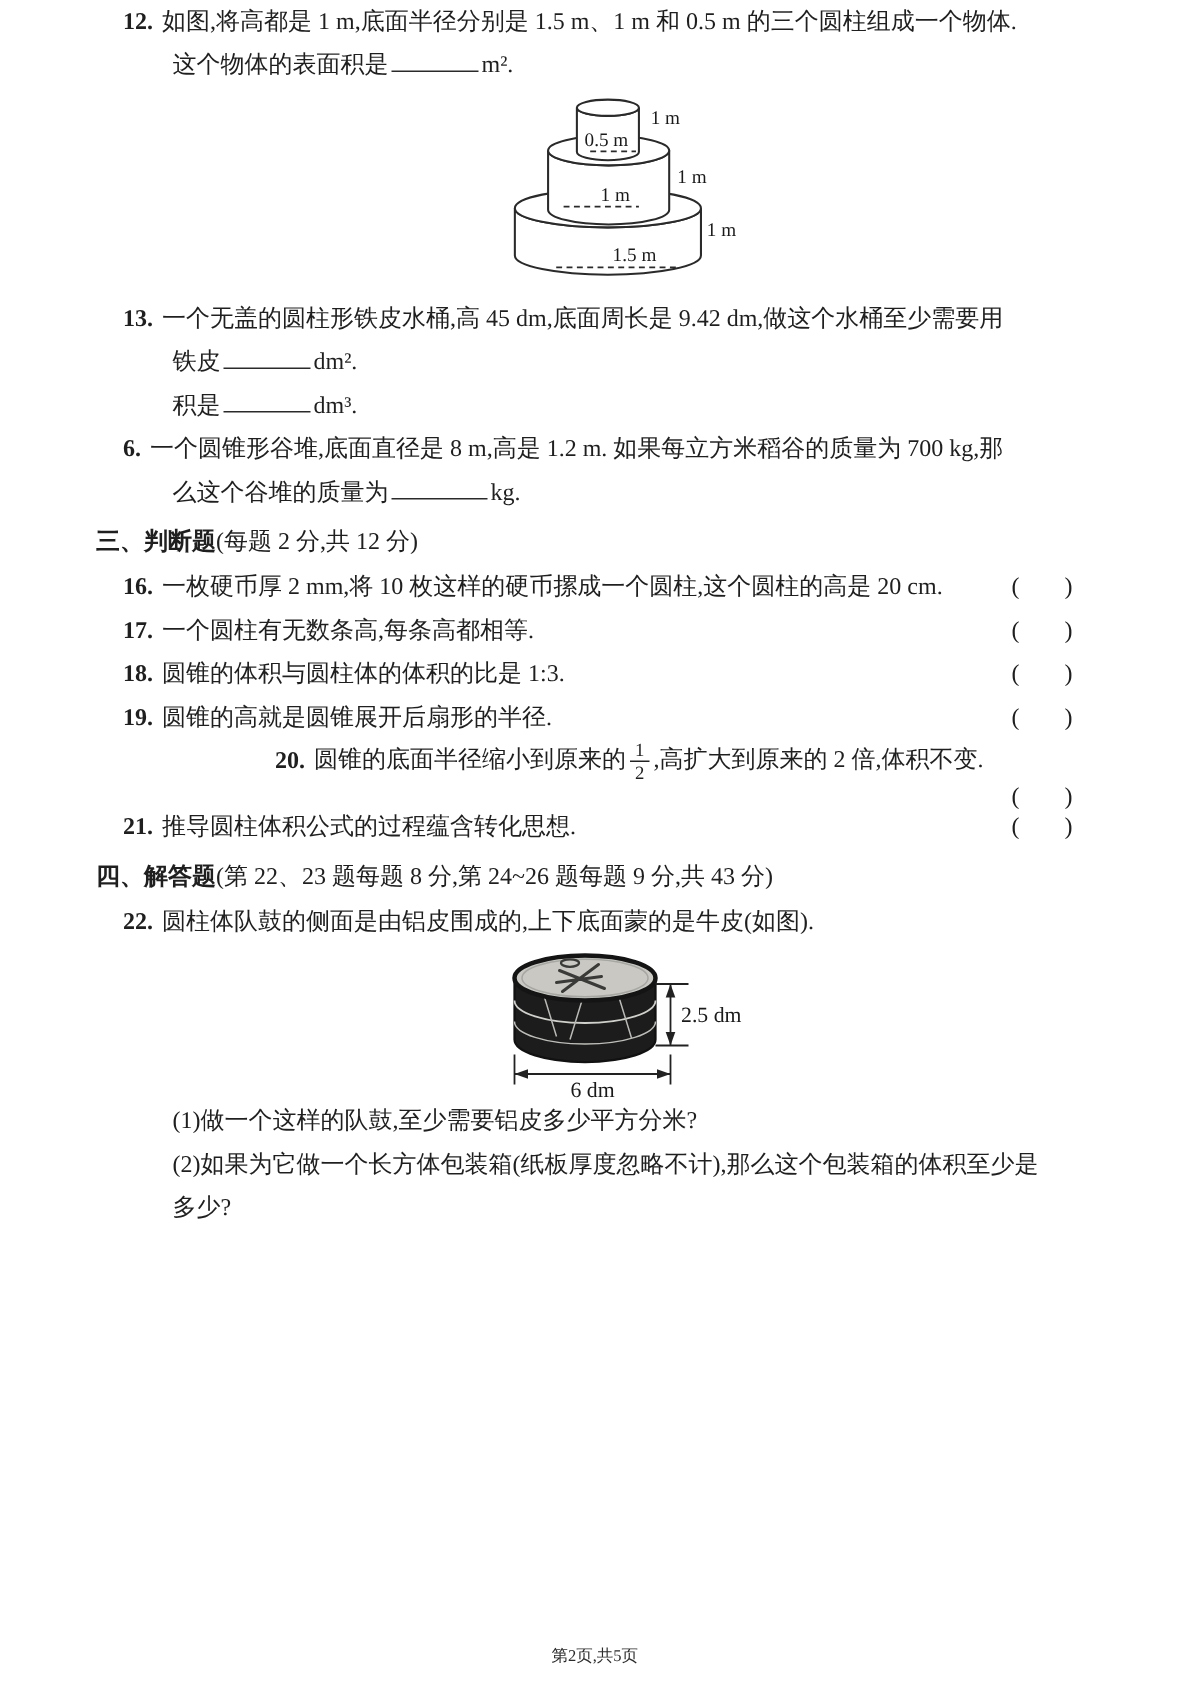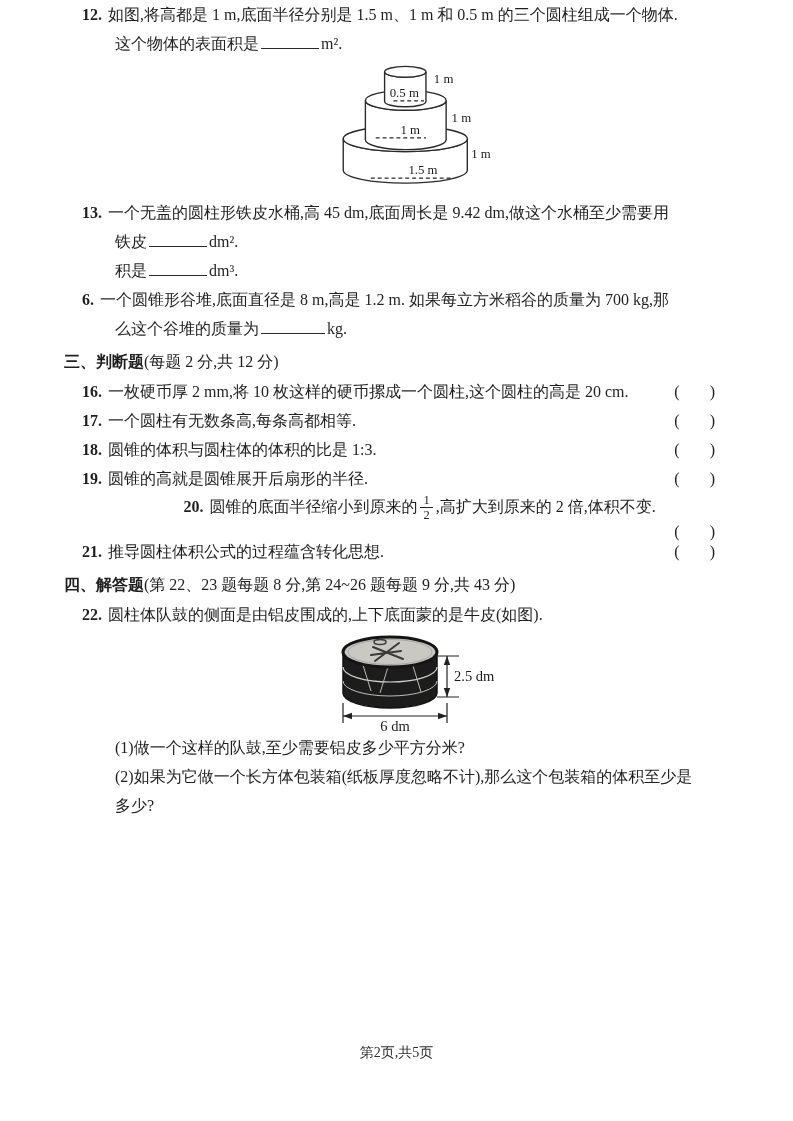--- a/index.html
+++ b/index.html
@@ -17,21 +17,21 @@
   .sec-head{line-height:30px;margin-left:64px;margin-top:4px;}
   .sec-label{font-weight:700;}
   .judge{display:flex;align-items:flex-start;}
   .judge .paren-group{margin-left:auto;margin-right:42px;display:flex;gap:30px;white-space:nowrap;}
   .judge.tall{align-items:center;height:44px;line-height:normal;flex-direction:column;}
   .frac{display:inline-flex;flex-direction:column;align-items:center;vertical-align:middle;font-size:12.5px;line-height:1.15;margin:0 3px;}
   .frac .fnum{border-bottom:1px solid #222;padding:0 3px;}
   .fig{display:block;}
   .fig12{margin:4px 0 8px 330px;}
   .fig22{margin:2px 0 0 333px;}
-  .footer{position:absolute;top:1044px;left:0;width:100%;text-align:center;font-size:14px;color:#2b2b2b;}
+  .footer{position:absolute;top:1096px;left:0;width:100%;text-align:center;font-size:11px;color:#2b2b2b;}
   svg text{font-family:"Liberation Serif","DejaVu Serif",serif;fill:#1a1a1a;}
 </style>
 </head>
 <body>
 
 <div class="page">
 
   <div>
     <div class="q-line"><span class="q-num">12.</span><span>如图,将高都是 1 m,底面半径分别是 1.5 m、1 m 和 0.5 m 的三个圆柱组成一个物体.</span></div>
     <div class="q-line cont"><span>这个物体的表面积是</span><span class="blank"></span><span>m².</span></div>

